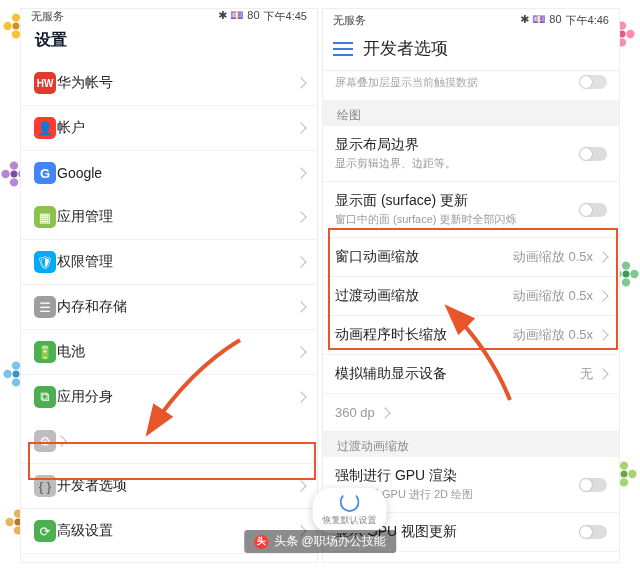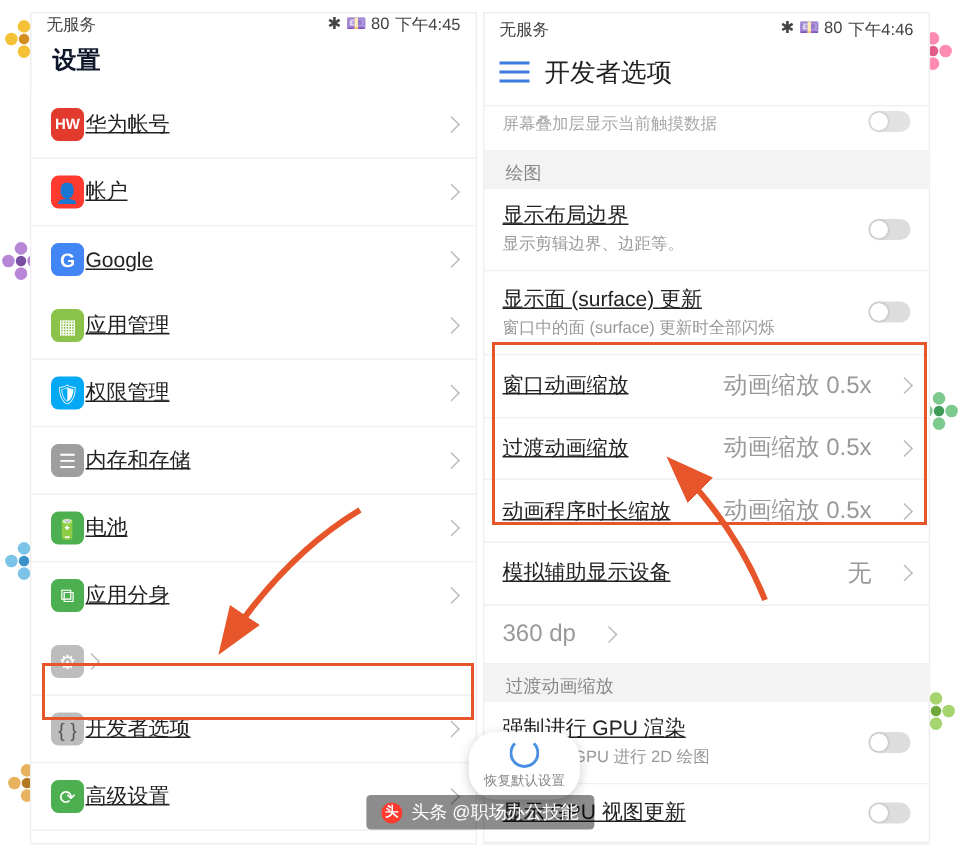--- a/index.html
+++ b/index.html
@@ -42,23 +42,23 @@
   .header-title { font-size: 17px; font-weight: 500; }
   .group { background: #fff; }
   .gap { height: 8px; background: #f3f3f3; }
   .section-label { font-size: 12px; color: #888; padding: 6px 14px 2px; background:#f3f3f3; }
   .row {
     display: flex; align-items: center; padding: 10px 12px;
     border-bottom: 1px solid #f0f0f0; min-height: 38px; background:#fff;
   }
   .row:last-child { border-bottom: none; }
   .row .icon-slot { width: 24px; height: 24px; display:flex; align-items:center; justify-content:center;}
-  .row .label { flex: 1; font-size: 14px; color: #222; text-decoration: underline; }
+  .row .label { flex: 1; font-size: 14px; color: #222; }
   .row .sub { font-size: 11px; color: #999; margin-top: 2px; }
-  .row .value { font-size: 16px; color: #999; margin-right: 18px; }
+  .row .value { font-size: 13px; color: #999; margin-right: 6px; }
   .chevron { width: 8px; height: 8px; border-top: 1.5px solid #bbb; border-right: 1.5px solid #bbb; transform: rotate(45deg); }
   .toggle { width: 28px; height: 14px; background: #ddd; border-radius: 7px; position: relative; }
   .toggle::after { content:''; position:absolute; left:1px; top:1px; width:12px; height:12px; background:#fff; border-radius:50%; box-shadow:0 0 2px rgba(0,0,0,.3);}
   .col-text { display:flex; flex-direction:column; flex:1; }
   .highlight-box {
     position: absolute; border: 2px solid #e7552b; pointer-events: none; z-index: 3;
   }
   .arrow { position: absolute; z-index: 4; pointer-events: none; }
   .watermark {
     position: absolute; bottom: 18px; left: 50%; transform: translateX(-50%);

